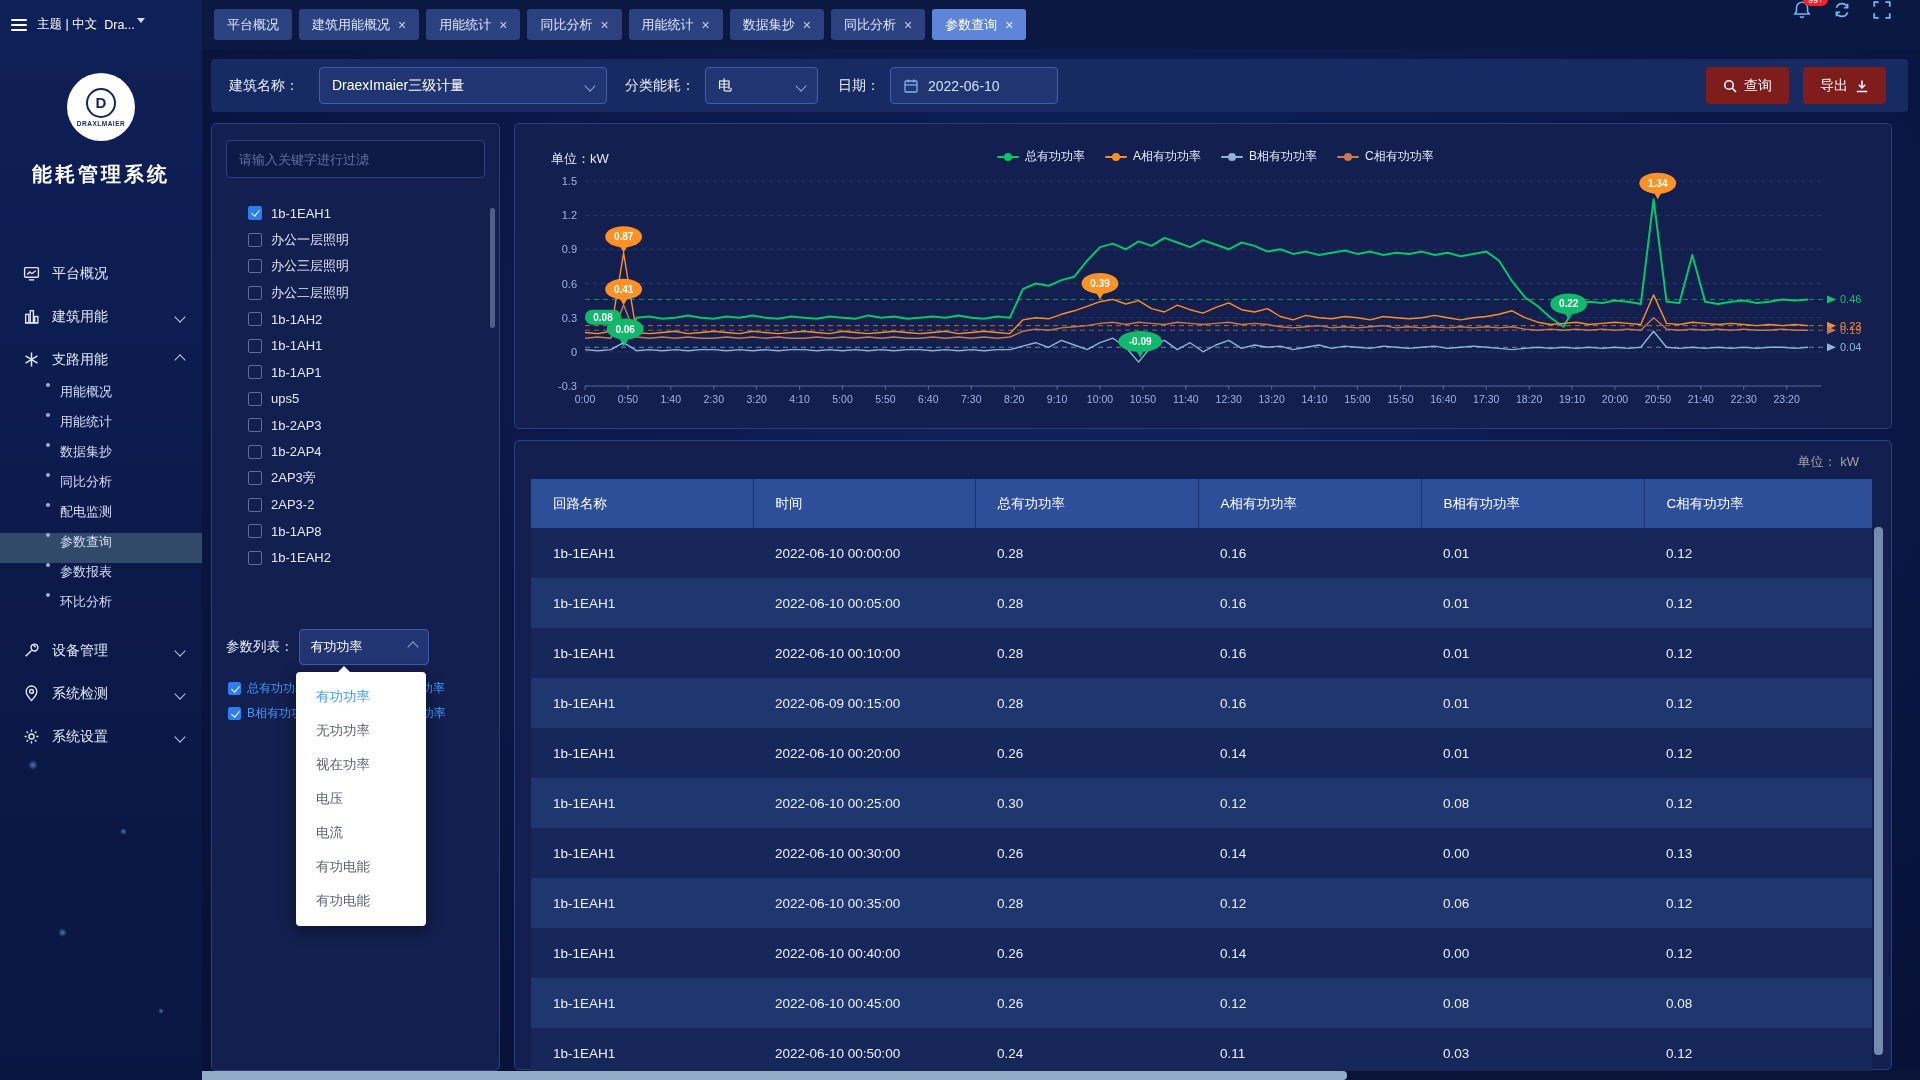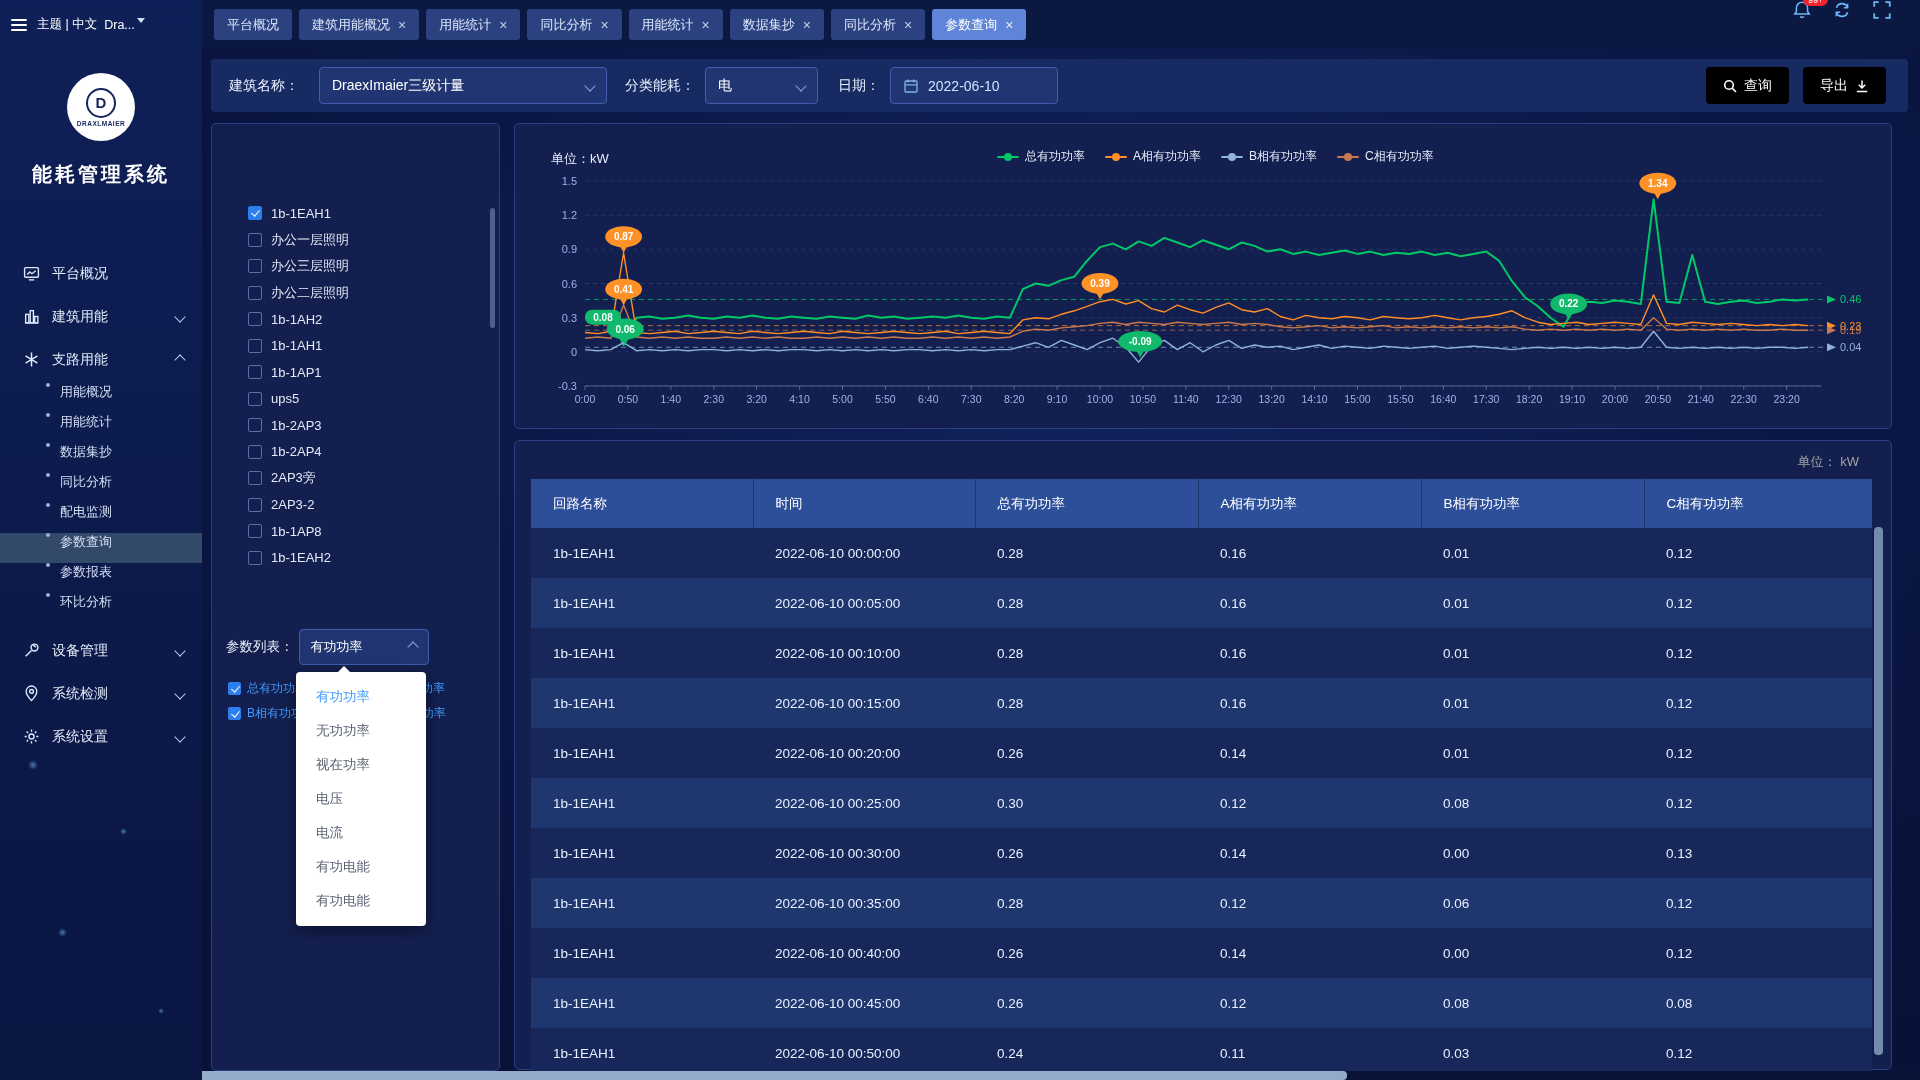--- a/index.html
+++ b/index.html
@@ -45,21 +45,21 @@
   .badge{position:absolute;top:-7px;left:11px;background:#f5222d;color:#fff;font-size:9px;padding:1.5px 5px;border-radius:8px;white-space:nowrap;}
 
   
   .filterbar{position:absolute;left:211px;top:59px;width:1697px;height:53px;background:#172a62;border-radius:4px;}
   .f-label{position:absolute;top:0;height:53px;display:flex;align-items:center;font-size:14px;color:#eaf1ff;}
   .fl1{left:18px}.fl2{left:414px}.fl3{left:627px}
   .f-select,.f-date{position:absolute;top:8px;height:37px;background:#203571;border:1px solid #3f5cae;border-radius:4px;display:flex;align-items:center;justify-content:space-between;padding:0 12px;font-size:14px;color:#fff;cursor:pointer;box-sizing:border-box;}
   .fs1{left:108px;width:288px}.fs2{left:494px;width:113px}
   .f-date{left:679px;width:168px;justify-content:flex-start;gap:9px;color:#cfe3ff;}
   .f-actions{position:absolute;right:22px;top:8px;display:flex;gap:14px;}
-  .btn-green{display:flex;align-items:center;gap:7px;height:37px;padding:0 17px;background:#000000;border:none;border-radius:4px;color:#fff;font-size:14px;cursor:pointer;}
+  .btn-green{display:flex;align-items:center;gap:7px;height:37px;padding:0 17px;background:#7f1d1d;border:none;border-radius:4px;color:#fff;font-size:14px;cursor:pointer;}
 
   
   .panel{position:absolute;background:#131f4e;border:1px solid #2a3f82;border-radius:5px;box-sizing:border-box;}
   .circuit-panel{left:211px;top:123px;width:289px;height:948px;}
   .chart-panel{left:514px;top:123px;width:1378px;height:306px;}
   .table-panel{left:514px;top:440px;width:1378px;height:630px;}
 
   
   .search-box{position:absolute;left:14px;top:16px;width:259px;height:38px;background:#0e1a46;border:1px solid #2b3f85;border-radius:4px;color:#dfe8fb;font-size:13px;padding:0 12px;box-sizing:border-box;outline:none;}
   .search-box::placeholder{color:#5f6f9e;}
@@ -319,20 +319,21 @@
       <button class="btn-green">
         <span>导出</span>
         <svg width="14" height="14" viewBox="0 0 14 14" fill="none" stroke="#fff" stroke-width="1.5">
           <path d="M7 1.5v7 M3.8 5.8 7 9l3.2-3.2 M1.8 12.5h10.4"></path>
         </svg>
       </button>
     </div>
   </section>
 
   <section class="panel circuit-panel">
+    <input class="search-box" placeholder="请输入关键字进行过滤" style="">
     <div class="circuit-list" id="circuit-list">
         <div class="c-item">
           <span class="cb on"></span>
           <span>1b-1EAH1</span>
         </div>
         <div class="c-item">
           <span class="cb "></span>
           <span>办公一层照明</span>
         </div>
         <div class="c-item">
@@ -606,21 +607,21 @@
           <tr>
             <td>1b-1EAH1</td>
             <td>2022-06-10 00:10:00</td>
             <td>0.28</td>
             <td>0.16</td>
             <td>0.01</td>
             <td>0.12</td>
           </tr>
           <tr>
             <td>1b-1EAH1</td>
-            <td>2022-06-10 00:15:00</td>
+            <td>2022-06-09 00:15:00</td>
             <td>0.28</td>
             <td>0.16</td>
             <td>0.01</td>
             <td>0.12</td>
           </tr>
           <tr>
             <td>1b-1EAH1</td>
             <td>2022-06-10 00:20:00</td>
             <td>0.26</td>
             <td>0.14</td>

